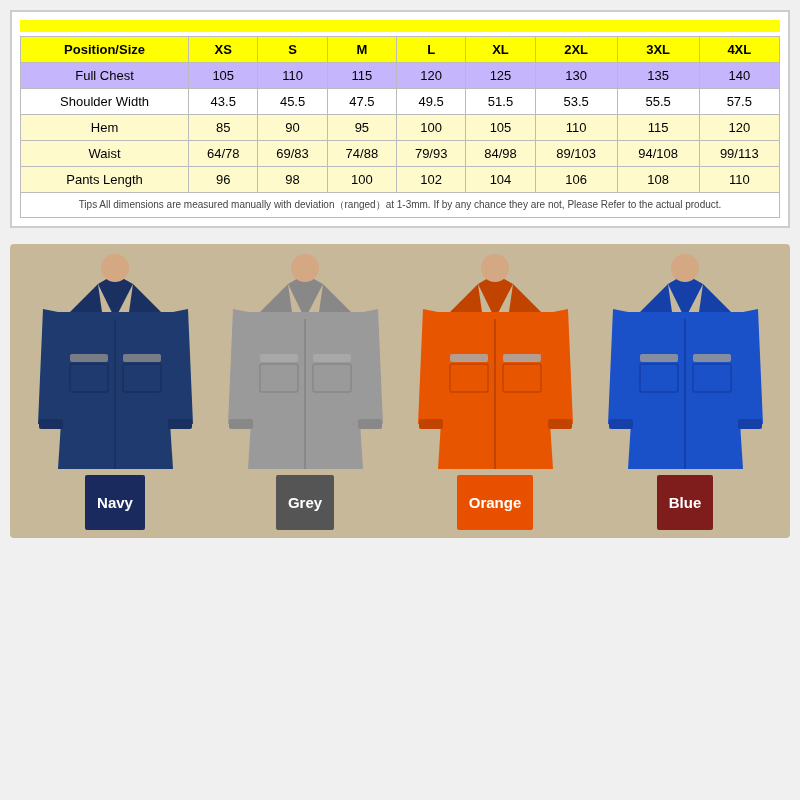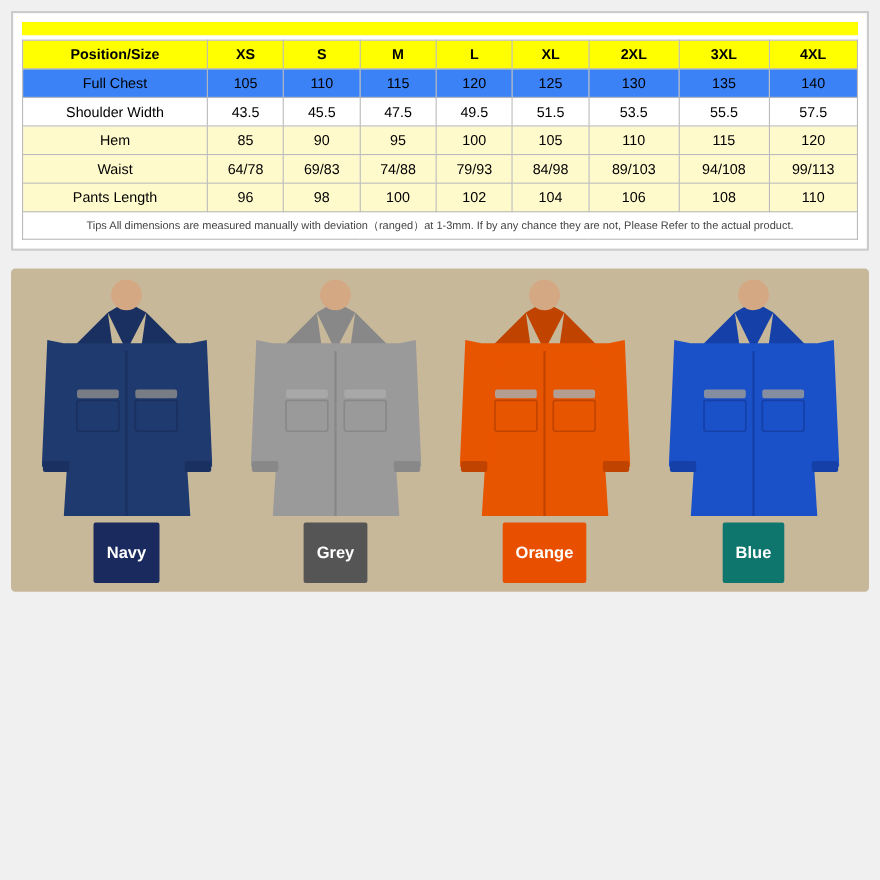--- a/index.html
+++ b/index.html
@@ -64,21 +64,21 @@
     table.size-table thead tr {
       background: #ffff00;
     }
 
     table.size-table thead th {
       font-weight: bold;
       font-size: 13px;
     }
 
     .row-blue {
-      background: #3b82f6;
+      background: #c4b5fd;
       padding-left: 19px;
     }
 
     .row-white {
       background: #ffffff;
     }
 
     .row-yellow {
       background: #fffacc;
     }
@@ -124,21 +124,21 @@
       font-weight: bold;
       font-size: 15px;
       padding: 19px 12px;
       border-radius: 2px;
       text-align: center;
     }
 
     .label-navy { background: #1a2a5e; }
     .label-grey { background: #555; }
     .label-orange { background: #e85000; }
-    .label-blue { background: #0f766e; }
+    .label-blue { background: #7f1d1d; }
   </style>
 </head>
 <body>
 
 <div class="page-wrapper">
 
   <div class="size-chart-container">
     <div class="chart-title">
       <h2></h2>
       <p></p>

